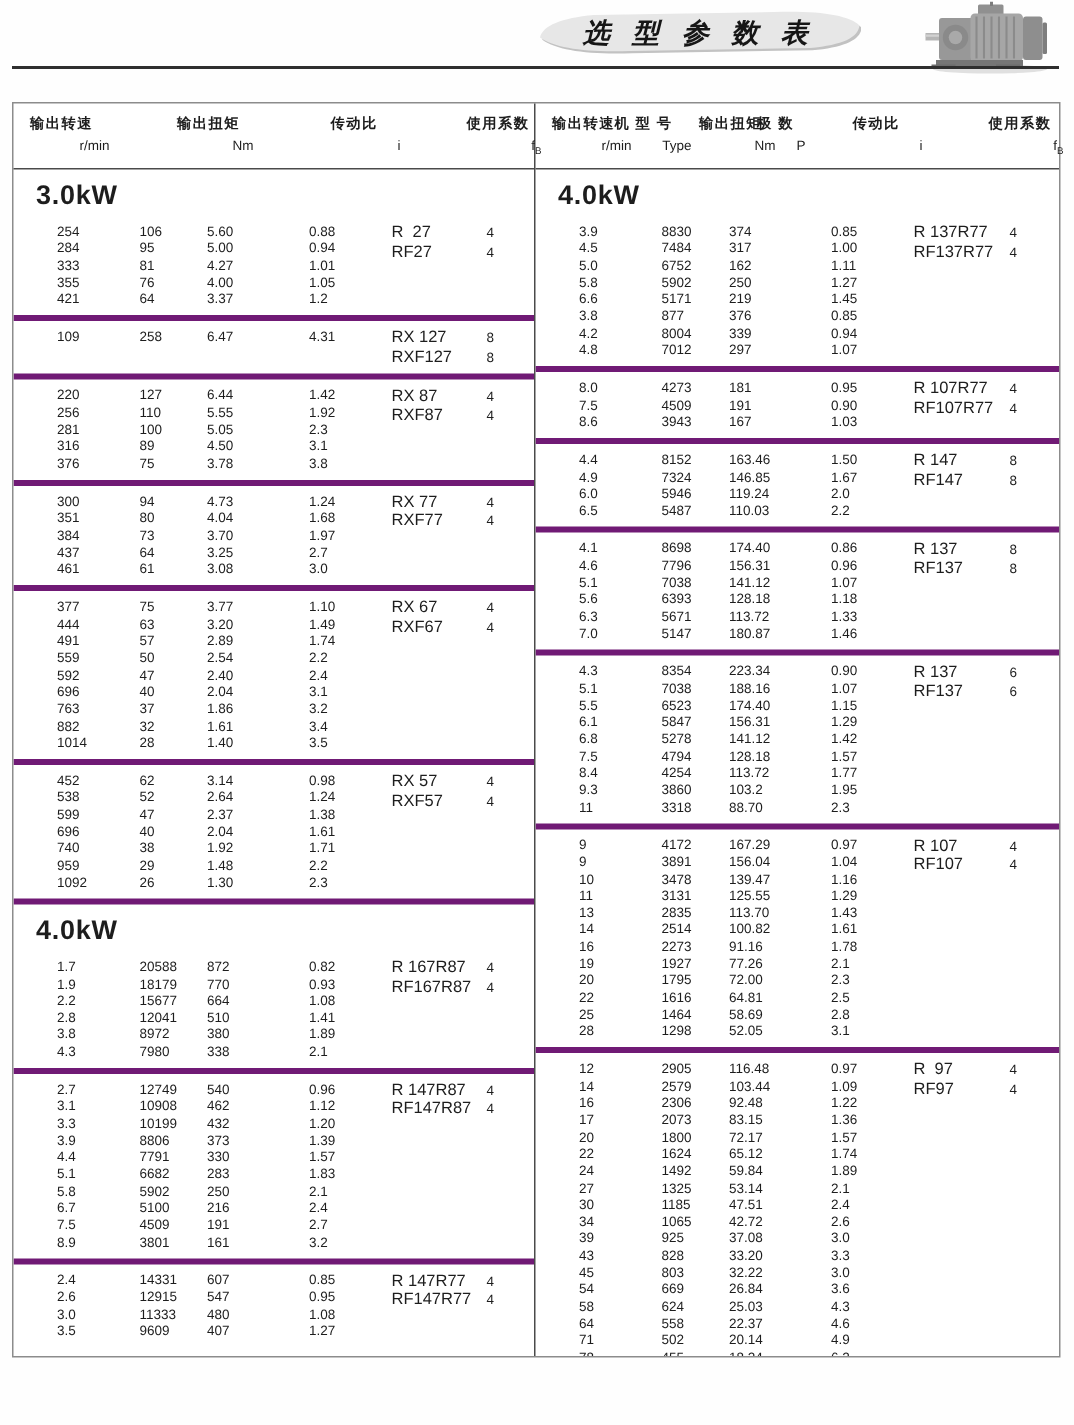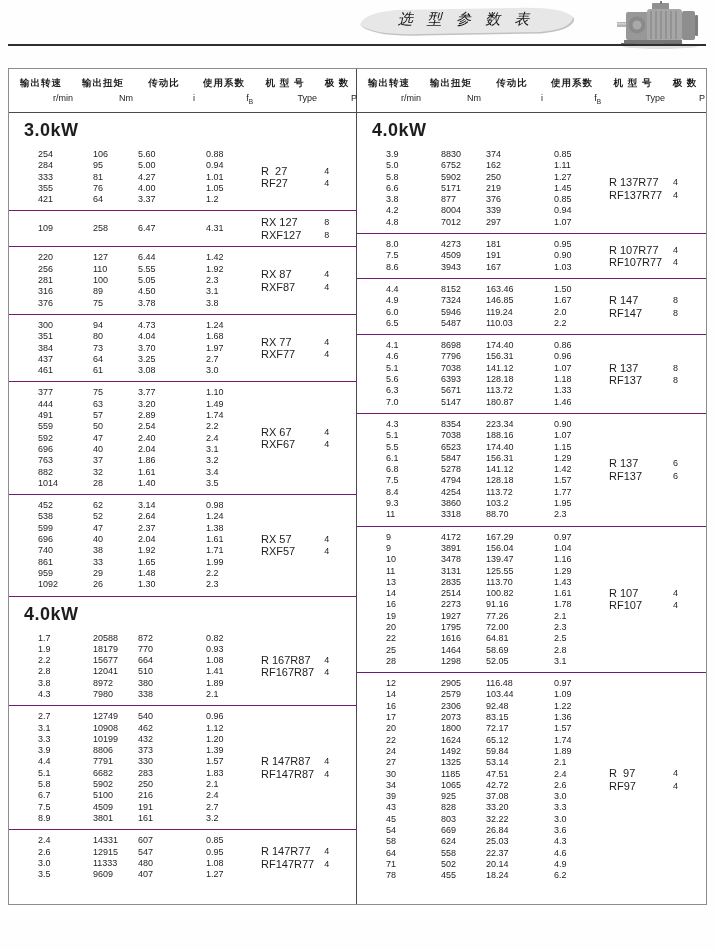--- a/index.html
+++ b/index.html
@@ -4,42 +4,42 @@
 <style>
   html,body{margin:0;padding:0;background:#ffffff;}
   body{width:716px;height:950px;font-family:"Liberation Sans",sans-serif;color:#1d1d1d;
        -webkit-font-smoothing:antialiased;}
   .page{position:relative;width:716px;height:950px;background:#fefefe;overflow:hidden;}
 
   
   .title-badge{position:absolute;left:358px;top:6px;width:216px;height:30px;}
   .title-badge svg{position:absolute;left:0;top:0;}
   .title-text{position:absolute;left:0;top:4px;width:216px;text-align:center;
-      font-size:15px;font-weight:normal;font-style:italic;letter-spacing:5px;color:#161616;}
+      font-size:18px;font-weight:bold;font-style:italic;letter-spacing:5px;color:#161616;}
   .motor-art{position:absolute;right:12px;top:1px;width:88px;height:50px;}
   .header-rule{position:absolute;left:8px;top:44px;width:698px;height:2px;background:#2f2f2f;}
 
   
   .big-table{position:absolute;left:8px;top:68px;width:699px;height:837px;
       border:1px solid #8c8c8c;box-sizing:border-box;display:flex;background:#fff;}
   .half{width:348px;box-sizing:border-box;display:flex;flex-direction:column;}
   .half.left{border-right:1px solid #4a4a4a;}
   .half.right{width:349px;}
 
   .thead{display:grid;grid-template-columns:64px 60px 62px 58px 64px 40px;
-      height:44px;align-content:center;border-bottom:1px solid #4a4a4a;box-sizing:border-box;}
+      height:44px;align-content:center;border-bottom:1px solid #4a4a4a;box-sizing:border-box;gap:36px;}
   .hcol{text-align:center;}
   .hcn{font-size:9.5px;font-weight:bold;letter-spacing:1px;white-space:pre;}
   .hunit{font-size:9px;margin-top:3px;text-align:right;}
   .hunit sub{font-size:6.5px;}
 
   .tbody{flex:1;overflow:hidden;}
   .section-label{font-weight:bold;font-size:18px;padding:7px 0 3px 15px;letter-spacing:0.5px;}
-  .sep{border-top:1px solid #701a75;}
-  .group{display:flex;align-items:center;padding:5px 0;}
+  .sep{border-top:4px solid #701a75;}
+  .group{display:flex;padding:5px 0;}
   .rows{width:244px;}
   .row{display:grid;grid-template-columns:64px 60px 62px 58px;font-size:9px;line-height:11.3px;}
   .c{text-align:left;white-space:pre;}
   .c0{padding-left:29px;}
   .c1{padding-left:20px;}
   .c2{padding-left:5px;}
   .c3{padding-left:11px;}
   .tcol{width:64px;padding-left:8px;box-sizing:border-box;font-size:11px;line-height:12.5px;white-space:pre;}
   .pcol{width:40px;padding-left:8px;box-sizing:border-box;font-size:9px;line-height:12.5px;}
 </style>
@@ -334,26 +334,20 @@
                 <div class="c c2">2.04</div>
                 <div class="c c3">1.61</div>
               </div>
               <div class="row">
                 <div class="c c0">740</div>
                 <div class="c c1">38</div>
                 <div class="c c2">1.92</div>
                 <div class="c c3">1.71</div>
               </div>
               <div class="row">
-                <div class="c c0">861</div>
-                <div class="c c1">33</div>
-                <div class="c c2">1.65</div>
-                <div class="c c3">1.99</div>
-              </div>
-              <div class="row">
                 <div class="c c0">959</div>
                 <div class="c c1">29</div>
                 <div class="c c2">1.48</div>
                 <div class="c c3">2.2</div>
               </div>
               <div class="row">
                 <div class="c c0">1092</div>
                 <div class="c c1">26</div>
                 <div class="c c2">1.30</div>
                 <div class="c c3">2.3</div>
@@ -546,20 +540,26 @@
           <div class="section-label">4.0kW</div>
           <div class="group">
             <div class="rows">
               <div class="row">
                 <div class="c c0">3.9</div>
                 <div class="c c1">8830</div>
                 <div class="c c2">374</div>
                 <div class="c c3">0.85</div>
               </div>
               <div class="row">
+                <div class="c c0">4.5</div>
+                <div class="c c1">7484</div>
+                <div class="c c2">317</div>
+                <div class="c c3">1.00</div>
+              </div>
+              <div class="row">
                 <div class="c c0">5.0</div>
                 <div class="c c1">6752</div>
                 <div class="c c2">162</div>
                 <div class="c c3">1.11</div>
               </div>
               <div class="row">
                 <div class="c c0">5.8</div>
                 <div class="c c1">5902</div>
                 <div class="c c2">250</div>
                 <div class="c c3">1.27</div>

